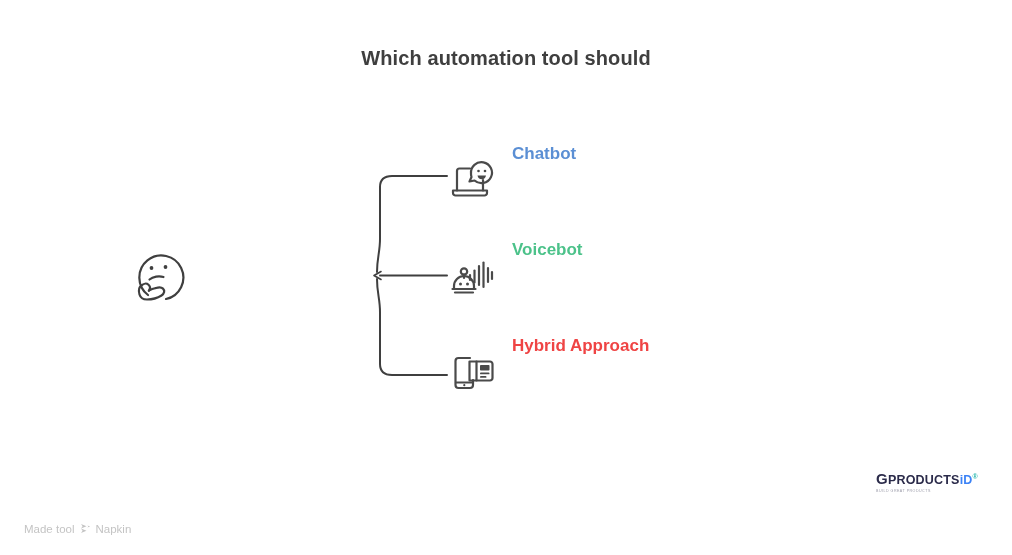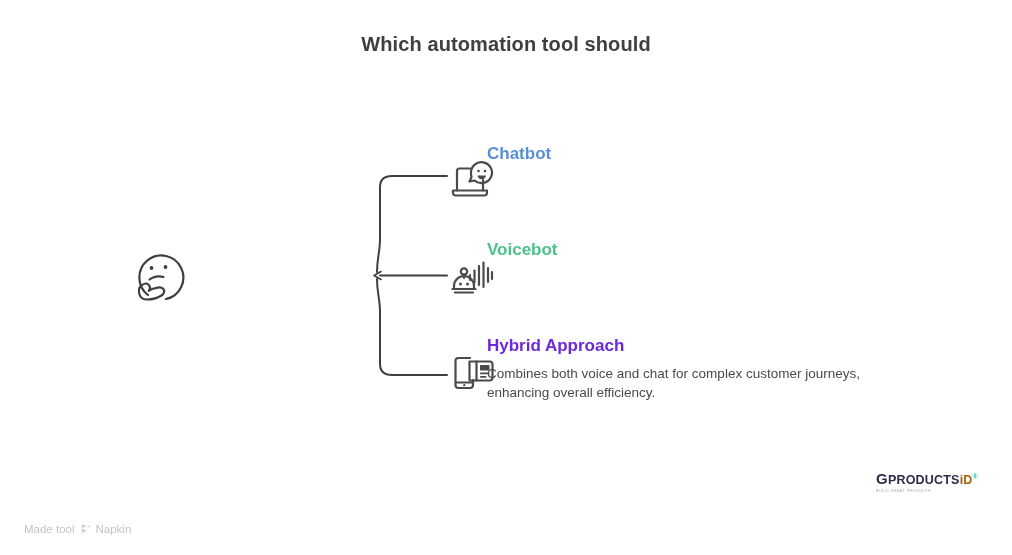--- a/index.html
+++ b/index.html
@@ -12,21 +12,21 @@
     background: #ffffff;
     font-family: "Liberation Sans", sans-serif;
     overflow: hidden;
     position: relative;
   }
 
   
   #title-block {
     position: absolute;
     left: 0;
-    top: 32px;
+    top: 46px;
     width: 1012px;
     text-align: center;
   }
   .title-line {
     font-size: 20px;
     font-weight: bold;
     color: #3f3f3f;
     line-height: 25px;
     letter-spacing: 0.1px;
   }
@@ -72,21 +72,21 @@
     left: 0;
     width: 52px;
     height: 52px;
   }
   #branch-0 .branch-icon { top: 12px; }
   #branch-1 .branch-icon { top: 12px; }
   #branch-2 .branch-icon { top: 12px; }
 
   .branch-text {
     position: absolute;
-    left: 39px;
+    left: 64px;
     top: 0;
     width: 410px;
   }
   .branch-heading {
     font-size: 17px;
     font-weight: bold;
     line-height: 22px;
     margin: 0 0 7px 0;
   }
   .branch-desc {
@@ -122,21 +122,21 @@
     height: 24px;
   }
   #logo-wordmark {
     font-size: 12.5px;
     font-weight: bold;
     letter-spacing: 0.2px;
     line-height: 14px;
     white-space: nowrap;
   }
   .logo-dark { color: #2b2b4a; }
-  .logo-teal { color: #a16207; }
+  .logo-teal { color: #3b82f6; }
   .logo-big {
     font-size: 15px;
     color: #2b2b4a;
   }
   #logo-tagline {
     font-size: 3.6px;
     color: #9a9aa8;
     letter-spacing: 0.5px;
     white-space: nowrap;
     margin-top: 2px;
@@ -278,22 +278,21 @@
         </g>
 
         <g fill="#4a4a4a">
           <rect x="32" y="18" width="9.5" height="5.5" rx="0.8"></rect>
           <rect x="32" y="25.5" width="9.5" height="1.8" rx="0.9"></rect>
           <rect x="32" y="29" width="6.5" height="1.8" rx="0.9"></rect>
         </g>
       </svg>
     </div>
     <div class="branch-text">
-      <div class="branch-heading" style="color:#6d28d9">Hybrid Approach</div>
-      <div class="branch-desc">Combines both voice and chat for complex customer journeys, enhancing overall efficiency.</div>
+      <div class="branch-heading" style="color:#ef4444">Hybrid Approach</div>
     </div>
   </div>
 </div>
 
 <div id="napkin-footer">
   <span>Made tool</span>
   <span id="napkin-glyph">
     <svg viewBox="0 0 13 13" width="13" height="13" xmlns="http://www.w3.org/2000/svg">
       <g fill="#c4c4c4">
         <path d="M 2 2 L 7.5 4.2 L 2 6.4 L 3.6 4.2 Z"></path>

